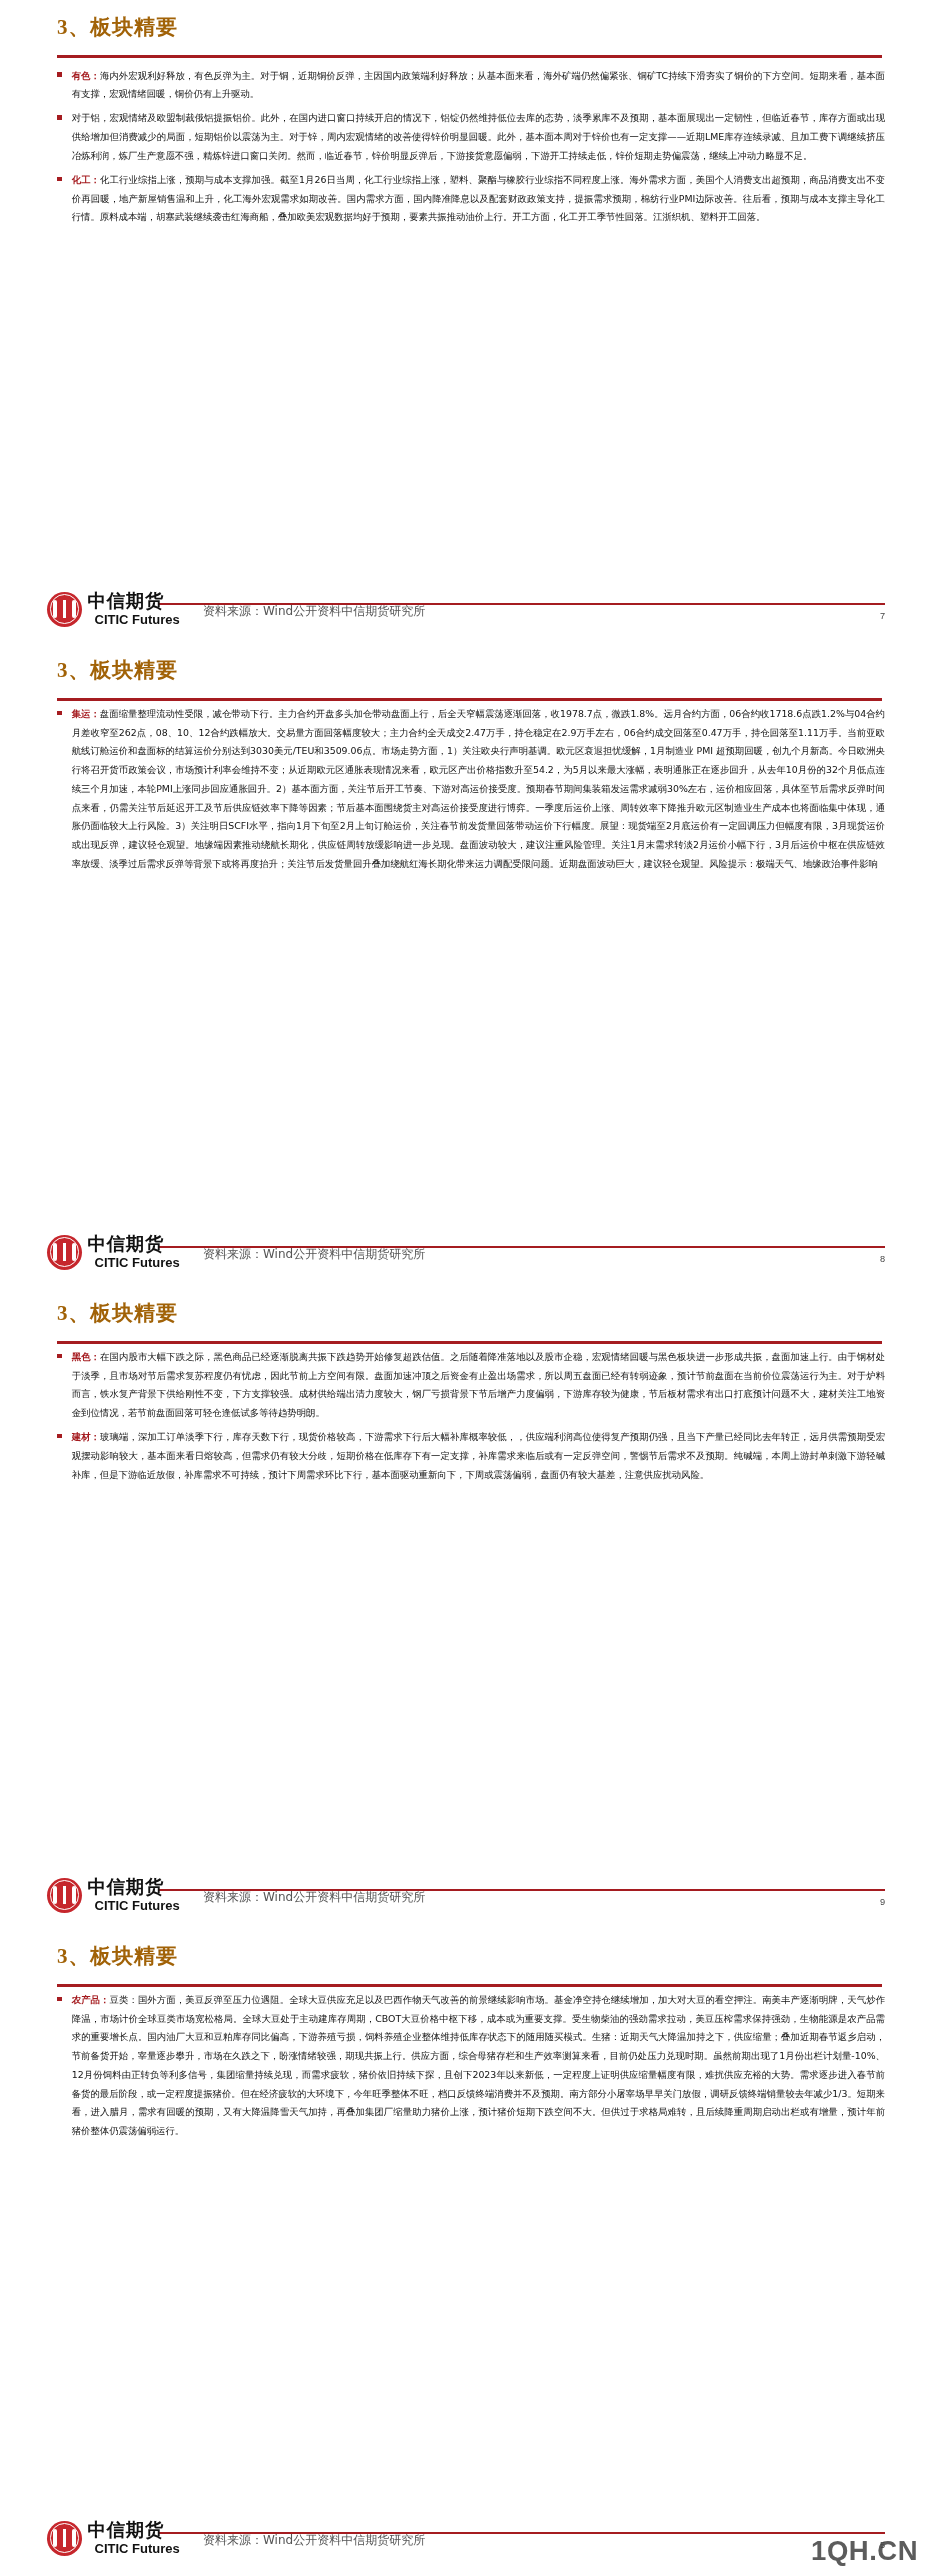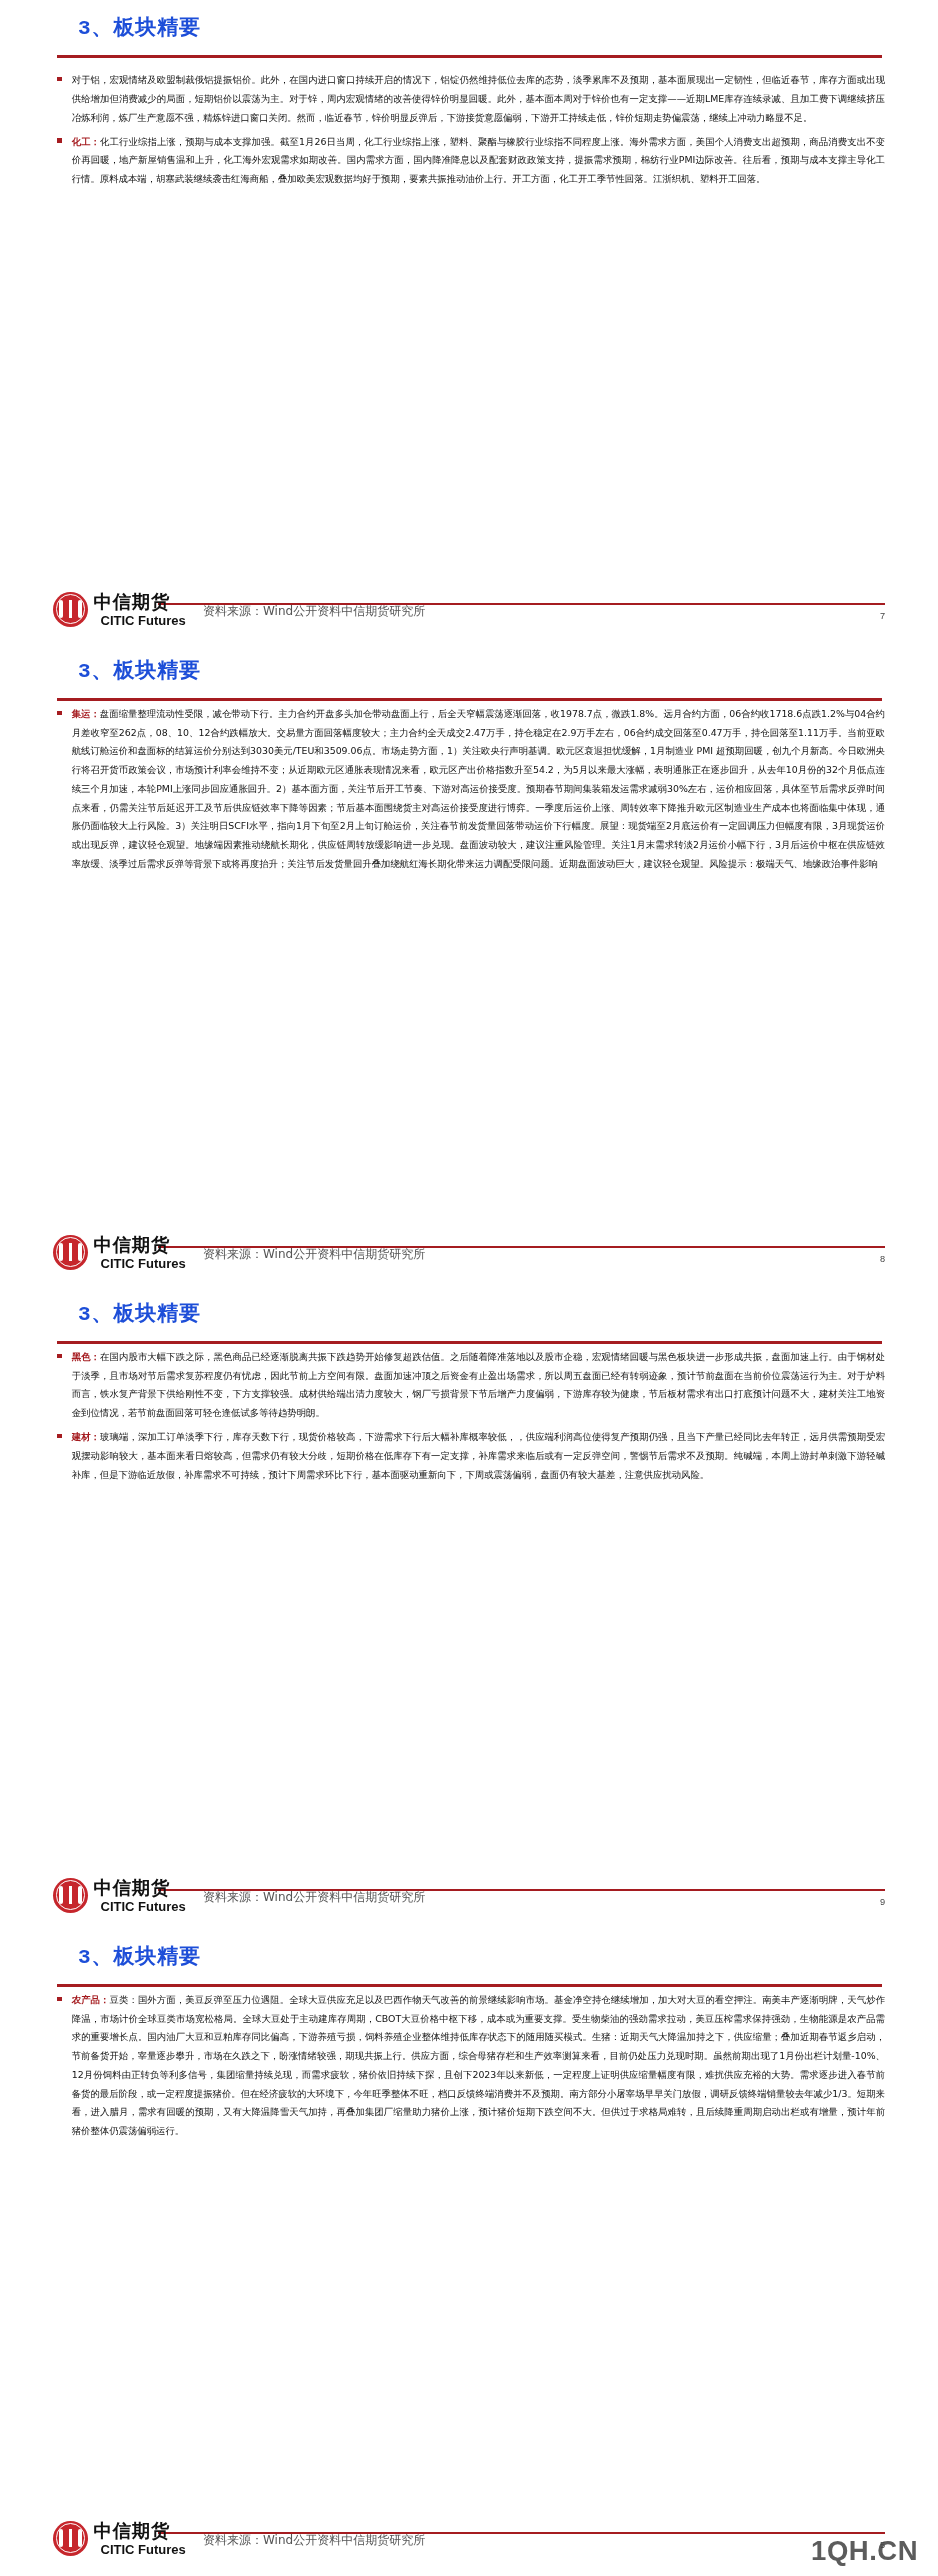--- a/index.html
+++ b/index.html
@@ -19,24 +19,23 @@
     box-sizing:border-box;
     overflow:hidden;
   }
 
   .slide-title{
     position:absolute;
     left:57px;
     top:13px;
     font-size:21px;
     font-weight:bold;
-    color:#1d4ed8;
+    color:#a16207;
     letter-spacing:0.9px;
-    font-family:Liberation Mono, monospace;
-    margin-left:21px;
+    font-family:Liberation Serif, serif;
   }
 
   .title-rule{
     position:absolute;
     left:57px;
     top:55px;
     width:825px;
     height:2.7px;
     background:#a51c20;
   }
@@ -81,24 +80,24 @@
   .footer-rule{
     position:absolute;
     left:158px;
     right:53px;
     bottom:38px;
     height:1.8px;
     background:#a51c20;
   }
   .logo-wrap{
     position:absolute;
-    left:53px;
+    left:47px;
     bottom:16.5px;
     display:flex;
-    align-items:flex-end;
+    align-items:center;
     gap:5.5px;
   }
   .logo-badge{
     width:35px;height:35px;flex:0 0 35px;
     border-radius:50%;
     background:#c6262c;
     position:relative;
     overflow:hidden;
   }
   .logo-badge .ring{
@@ -158,20 +157,24 @@
 </style>
 </head>
 <body>
 
 <div class="deck" id="deck">
   <div class="slide">
     <div class="slide-title">3、板块精要</div>
     <div class="title-rule" style="background: rgb(165, 28, 32);"></div>
     <div class="content">
         <div class="gap"></div>
+        <div class="bullet-row">
+          <span class="bullet-mark" style="background: rgb(165, 28, 32);"></span>
+          <p class="para"><span class="lead" style="color: rgb(165, 28, 32);">有色：</span><span>海内外宏观利好释放，有色反弹为主。对于铜，近期铜价反弹，主因国内政策端利好释放；从基本面来看，海外矿端仍然偏紧张、铜矿TC持续下滑夯实了铜价的下方空间。短期来看，基本面有支撑，宏观情绪回暖，铜价仍有上升驱动。</span></p>
+        </div>
         <div class="gap"></div>
         <div class="bullet-row">
           <span class="bullet-mark" style="background: rgb(165, 28, 32);"></span>
           <p class="para"><span>对于铝，宏观情绪及欧盟制裁俄铝提振铝价。此外，在国内进口窗口持续开启的情况下，铝锭仍然维持低位去库的态势，淡季累库不及预期，基本面展现出一定韧性，但临近春节，库存方面或出现供给增加但消费减少的局面，短期铝价以震荡为主。对于锌，周内宏观情绪的改善使得锌价明显回暖。此外，基本面本周对于锌价也有一定支撑——近期LME库存连续录减、且加工费下调继续挤压冶炼利润，炼厂生产意愿不强，精炼锌进口窗口关闭。然而，临近春节，锌价明显反弹后，下游接货意愿偏弱，下游开工持续走低，锌价短期走势偏震荡，继续上冲动力略显不足。</span></p>
         </div>
         <div class="gap"></div>
         <div class="bullet-row">
           <span class="bullet-mark" style="background: rgb(165, 28, 32);"></span>
           <p class="para"><span class="lead" style="color: rgb(165, 28, 32);">化工：</span><span>化工行业综指上涨，预期与成本支撑加强。截至1月26日当周，化工行业综指上涨，塑料、聚酯与橡胶行业综指不同程度上涨。海外需求方面，美国个人消费支出超预期，商品消费支出不变价再回暖，地产新屋销售温和上升，化工海外宏观需求如期改善。国内需求方面，国内降准降息以及配套财政政策支持，提振需求预期，棉纺行业PMI边际改善。往后看，预期与成本支撑主导化工行情。原料成本端，胡塞武装继续袭击红海商船，叠加欧美宏观数据均好于预期，要素共振推动油价上行。开工方面，化工开工季节性回落。江浙织机、塑料开工回落。</span></p>
         </div>

